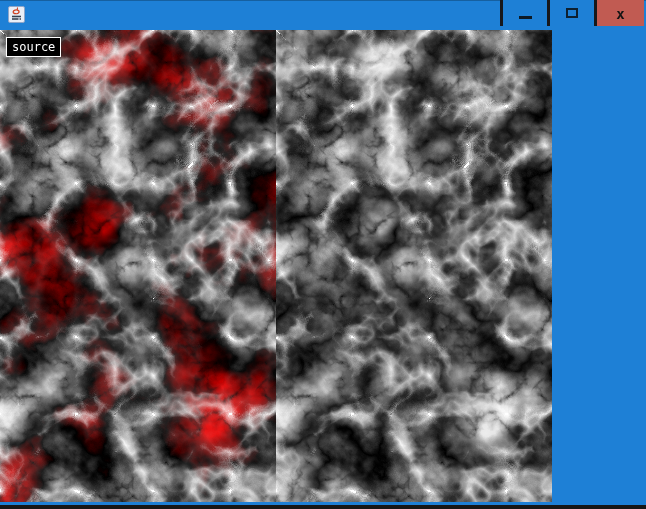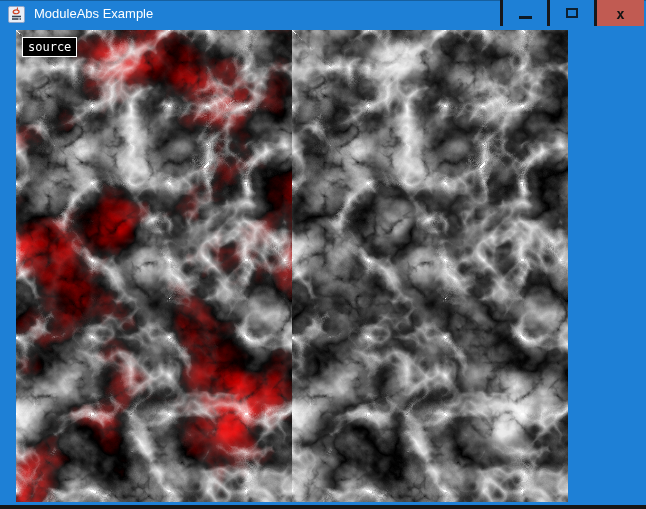--- a/index.html
+++ b/index.html
@@ -79,21 +79,21 @@
     color: #141414;
     font-family: "DejaVu Sans Mono", monospace;
     font-weight: bold;
     font-size: 14px;
     line-height: 14px;
     margin-top: 1px;
   }
   
   .content {
     position: absolute;
-    top: 30px; left: 16px;
+    top: 30px; left: 0;
     width: 552px;
     height: 472px;
     background: #5eead4;
     display: flex;
   }
   .panel {
     position: relative;
     width: 321px;
     height: 472px;
     overflow: hidden;
@@ -122,21 +122,20 @@
 
     <svg class="app-icon" viewBox="0 0 17 17" xmlns="http://www.w3.org/2000/svg">
       <rect x="0.5" y="0.5" width="16" height="16" rx="1.5" fill="#e9eef7" stroke="#8fa6c9"></rect>
       <path d="M6.5 7.5 C4.5 7 4.8 4.8 7 4.2 C9.5 3.5 11.5 4.5 11 6.2 C10.6 7.6 8 7.9 6.5 7.5 Z" fill="none" stroke="#cf4020" stroke-width="1.3"></path>
       <path d="M9.2 3.8 C9.8 2.8 9 2.2 9.6 1.5" fill="none" stroke="#cf4020" stroke-width="1.1"></path>
       <path d="M4 10.5 H13" stroke="#37414f" stroke-width="1.6"></path>
       <path d="M4 13 H10.5" stroke="#37414f" stroke-width="1.6"></path>
       <path d="M11.5 13 H13" stroke="#37414f" stroke-width="1.6"></path>
     </svg>
 
-    <div class="titlebar-title">ModuleAbs Example</div>
 
     <div class="window-controls">
       <button class="tbtn">
         <span class="glyph-min"></span>
       </button>
       <button class="tbtn">
         <span class="glyph-max"></span>
       </button>
       <button class="tbtn close">
         <span class="glyph-close">x</span>

